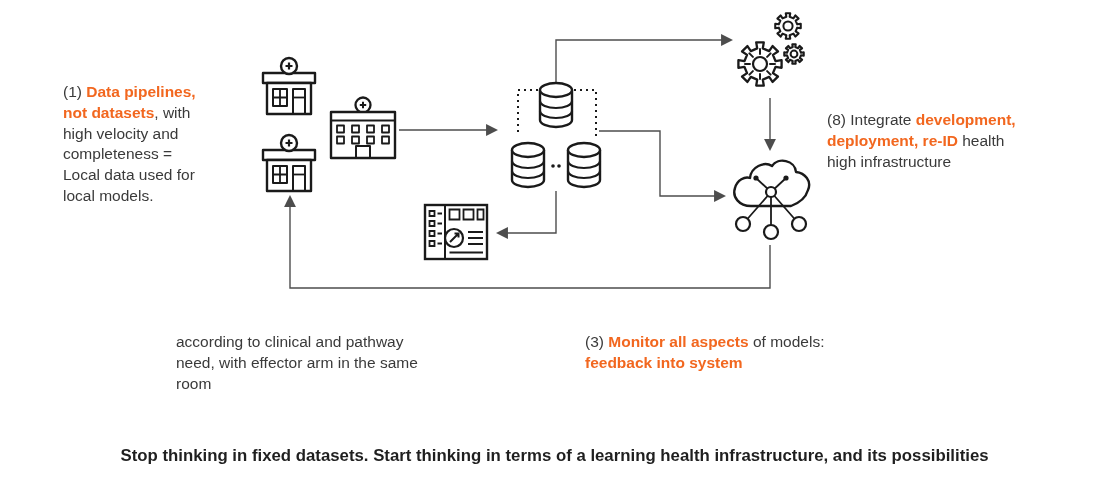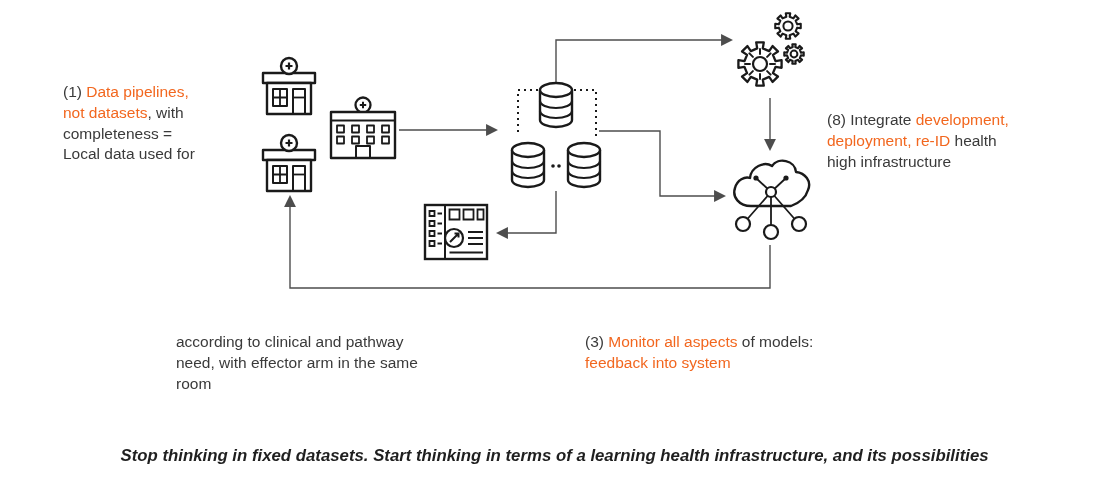--- a/index.html
+++ b/index.html
@@ -4,24 +4,24 @@
 <style>
   html,body{margin:0;padding:0;background:#ffffff;}
   .canvas{
     position:relative;width:1109px;height:482px;background:#fff;
     font-family:"Liberation Sans",sans-serif;overflow:hidden;color:#3a3a3a;
   }
   .connectors{position:absolute;left:0;top:0;}
   .icon{position:absolute;}
   .note{position:absolute;font-size:15.5px;line-height:1.34;color:#3a3a3a;}
   .ln{white-space:nowrap;}
-  .hl{color:var(--accent,#F2671F);font-weight:400;margin-top:11px;}
+  .hl{color:var(--accent,#F2671F);font-weight:700;margin-top:11px;}
   .caption{
     position:absolute;left:0;right:0;top:446px;text-align:center;
-    font-weight:700;font-size:16.8px;color:#1f1f1f;font-style:italic;
+    font-weight:700;font-size:16.8px;color:#1f1f1f;
   }
   svg{display:block;}
 </style>
 </head>
 <body>
 
 <div class="canvas">
 
   <svg class="connectors" width="1109" height="482" viewBox="0 0 1109 482">
     <defs>
@@ -138,22 +138,24 @@
       <path d="M29.5 13.5 h10 v10 h-10 z M43.5 13.5 h10 v10 h-10 z M57.5 13.5 h6 v10 h-6 z" fill="none" stroke="#1a1a1a" stroke-width="1.8"></path>
       <circle cx="34" cy="42" r="9" fill="#fff" stroke="#1a1a1a" stroke-width="2.2"></circle>
       <path d="M30 46 L38.5 37.5 M34.5 37.5 H38.5 V41.5" fill="none" stroke="#1a1a1a" stroke-width="2"></path>
       <path d="M48 36 H63 M48 42 H63 M48 48 H63 M29.5 56.5 H63" fill="none" stroke="#1a1a1a" stroke-width="1.8"></path>
     </svg>
   </div>
 
   <div class="note" style="left:63px;top:82px">
     <div class="ln"><span>(1) </span><span class="hl">Data pipelines,</span></div>
     <div class="ln"><span class="hl">not datasets</span><span>, with</span></div>
+    <div class="ln"><span>high velocity and</span></div>
     <div class="ln"><span>completeness =</span></div>
     <div class="ln"><span>Local data used for</span></div>
+    <div class="ln"><span>local models.</span></div>
   </div>
 
   <div class="note" style="left:827px;top:110px">
     <div class="ln"><span>(8) Integrate </span><span class="hl">development,</span></div>
     <div class="ln"><span class="hl">deployment, re-ID</span><span> health</span></div>
     <div class="ln"><span>high infrastructure</span></div>
   </div>
 
   <div class="note" style="left:585px;top:332px">
     <div class="ln"><span>(3) </span><span class="hl">Monitor all aspects</span><span> of models:</span></div>

